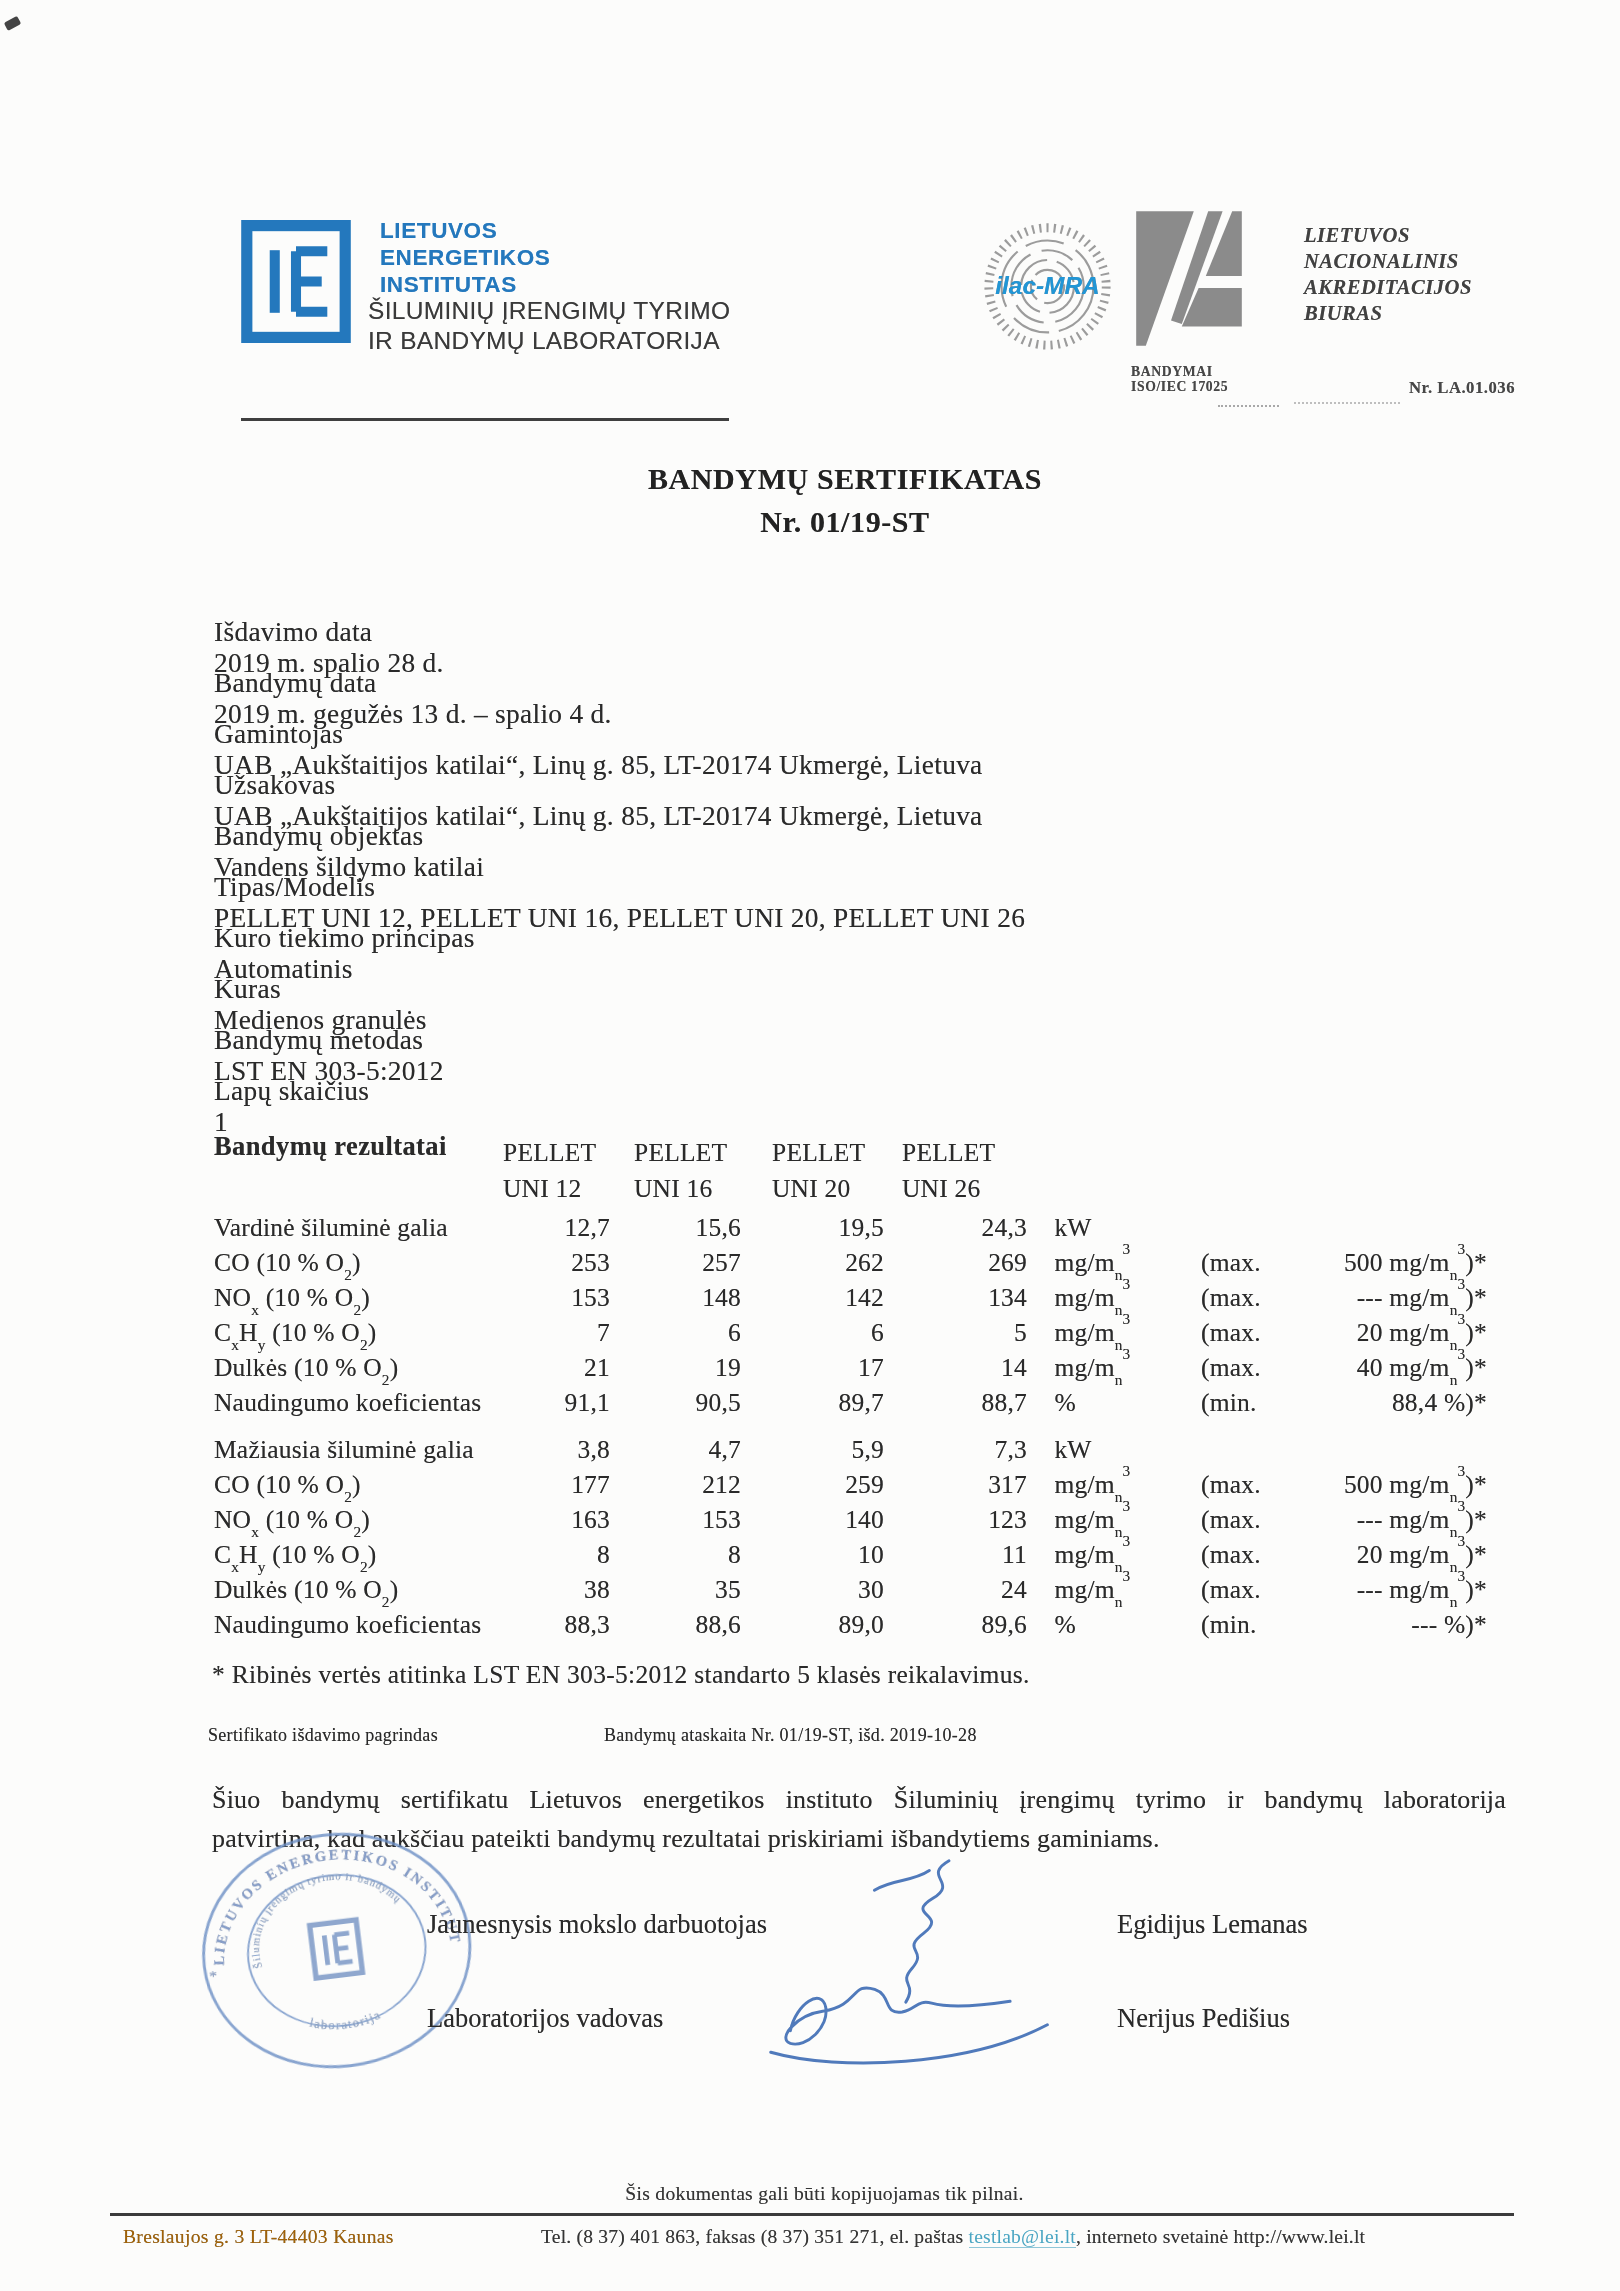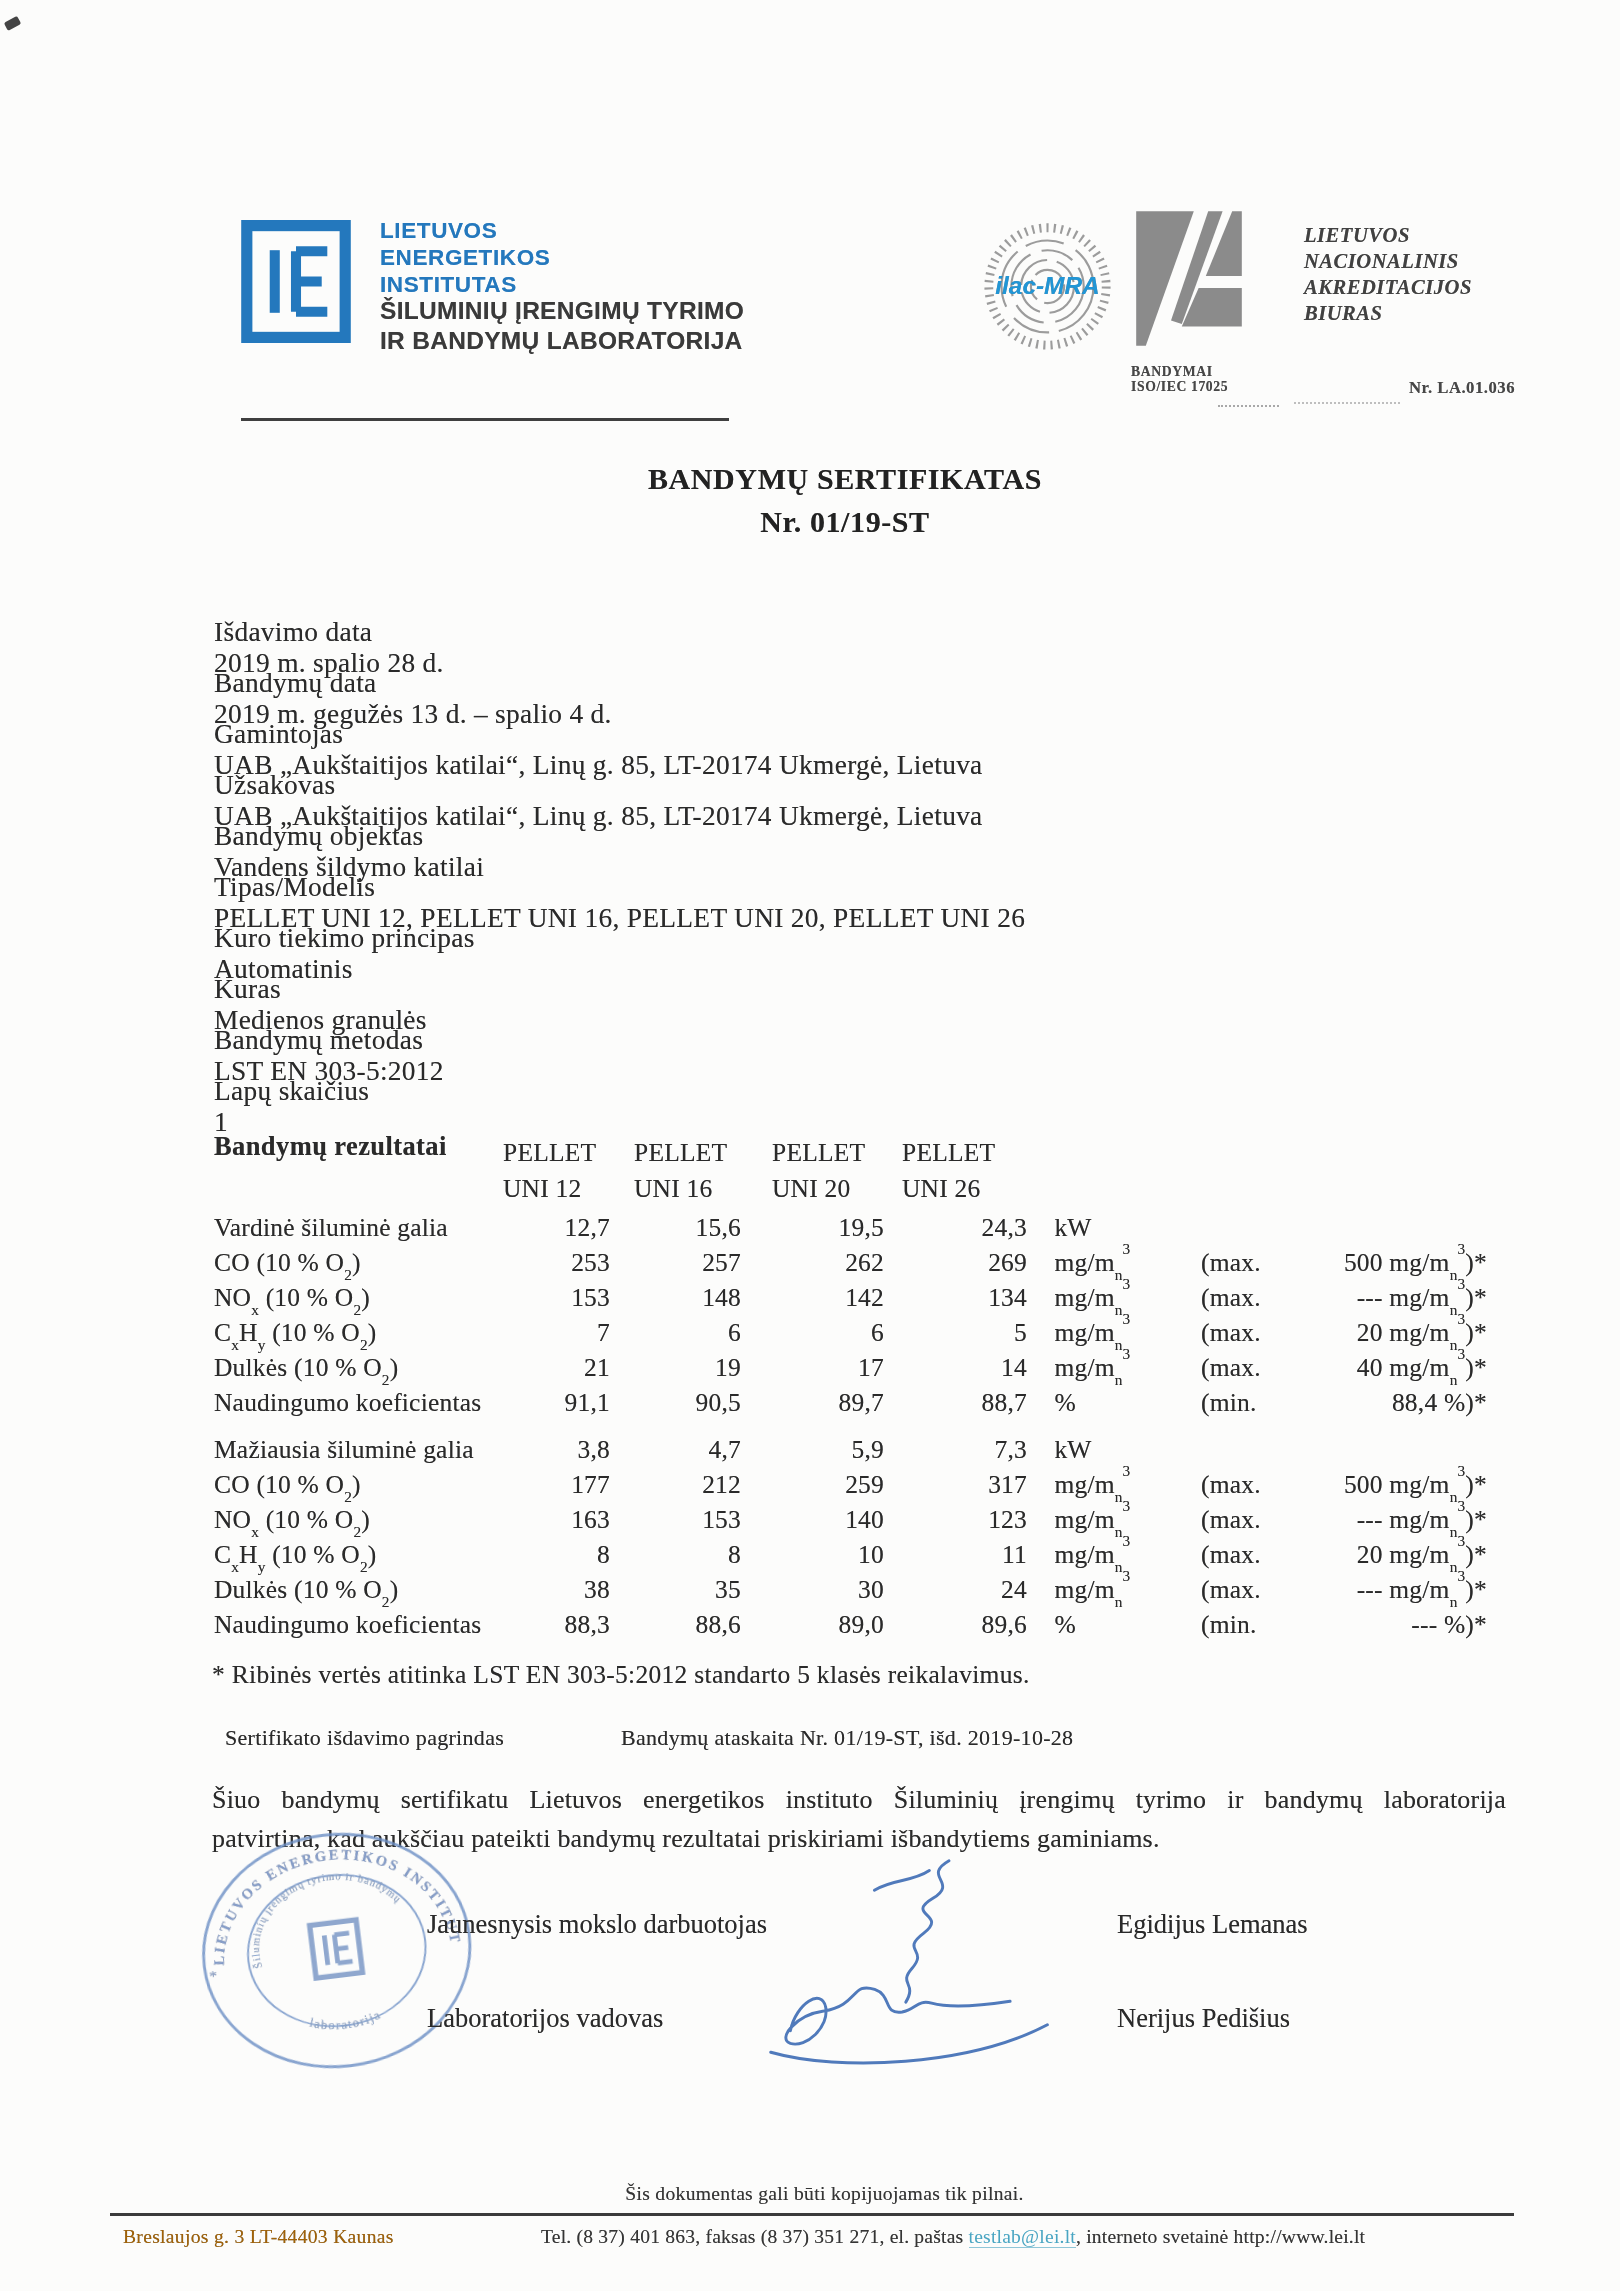--- a/index.html
+++ b/index.html
@@ -6,22 +6,22 @@
   .page{
     position:relative;width:1620px;height:2292px;background:#fcfcfb;overflow:hidden;
     font-family:"Liberation Serif","DejaVu Serif",serif;color:#2a2a2a;
     text-shadow:0 0 0.5px rgba(45,45,45,.5);
   }
   
   .lei-logo{position:absolute;left:240px;top:220px;width:112px;height:123px;}
   .hdr-inst{position:absolute;left:380px;top:217px;color:#2478bd;
     font-family:"Liberation Sans","DejaVu Sans",sans-serif;font-weight:bold;
     font-size:22.5px;line-height:27px;letter-spacing:0.6px;text-shadow:0 0 0.6px rgba(36,120,189,.6);}
-  .hdr-lab{position:absolute;left:380px;top:296px;color:#3a3a3a;
-    font-family:"Liberation Sans","DejaVu Sans",sans-serif;font-weight:bold;
+  .hdr-lab{position:absolute;left:368px;top:296px;color:#3a3a3a;
+    font-family:"Liberation Sans","DejaVu Sans",sans-serif;font-weight:normal;
     font-size:24.5px;line-height:30px;letter-spacing:0.3px;}
   .hdr-rule{position:absolute;left:241px;top:418px;width:488px;height:2.9px;background:#3f3f3f;}
   
   .ilac-logo{position:absolute;left:980px;top:208px;width:135px;height:153px;}
   .la-logo{position:absolute;left:1129px;top:206px;width:120px;height:145px;}
   .accr-name{position:absolute;left:1304px;top:222px;color:#414141;
     font-weight:bold;font-style:italic;font-size:20.6px;line-height:26px;letter-spacing:0.5px;}
   .bandymai{position:absolute;left:1131px;top:365px;color:#474747;
     font-family:Liberation Serif, serif;font-weight:bold;
     font-size:13.7px;line-height:14.7px;letter-spacing:0.6px;}
@@ -44,21 +44,21 @@
   .rt-row{display:grid;grid-template-columns:335px 61px 131px 143px 143px 174px 108px 178px;
     height:35px;align-items:baseline;}
   .c-v{text-align:right;}
   .c-unit{padding-left:27.4px;}
   .c-lim{text-align:right;}
   .block-b{margin-top:11.8px;}
   .results sub,.fnote sub{font-size:60%;position:relative;top:.22em;line-height:0;}
   .results sup{font-size:60%;position:relative;top:-.5em;line-height:0;}
   
   .fnote{position:absolute;left:212px;top:1660px;font-size:25.5px;letter-spacing:0.3px;}
-  .basis{position:absolute;left:225px;top:1725px;font-size:22px;letter-spacing:0.3px;display:flex;}
+  .basis{position:absolute;left:208px;top:1725px;font-size:18px;letter-spacing:0.3px;display:flex;}
   .basis .b-label{width:396px;flex:none;}
   .statement{position:absolute;left:212px;top:1780px;width:1294px;font-size:26px;line-height:39px;letter-spacing:0.2px;}
   .statement .just{text-align:justify;text-align-last:justify;}
   
   .sig-role1{position:absolute;left:427px;top:1909px;font-size:26.5px;}
   .sig-name1{position:absolute;left:1117px;top:1909px;font-size:26.5px;}
   .sig-role2{position:absolute;left:427px;top:2003px;font-size:26.5px;}
   .sig-name2{position:absolute;left:1117px;top:2003px;font-size:26.5px;}
   .stamp{position:absolute;left:192px;top:1821px;width:290px;height:263px;opacity:.8;
     transform:rotate(-7deg);filter:blur(0.3px);}

